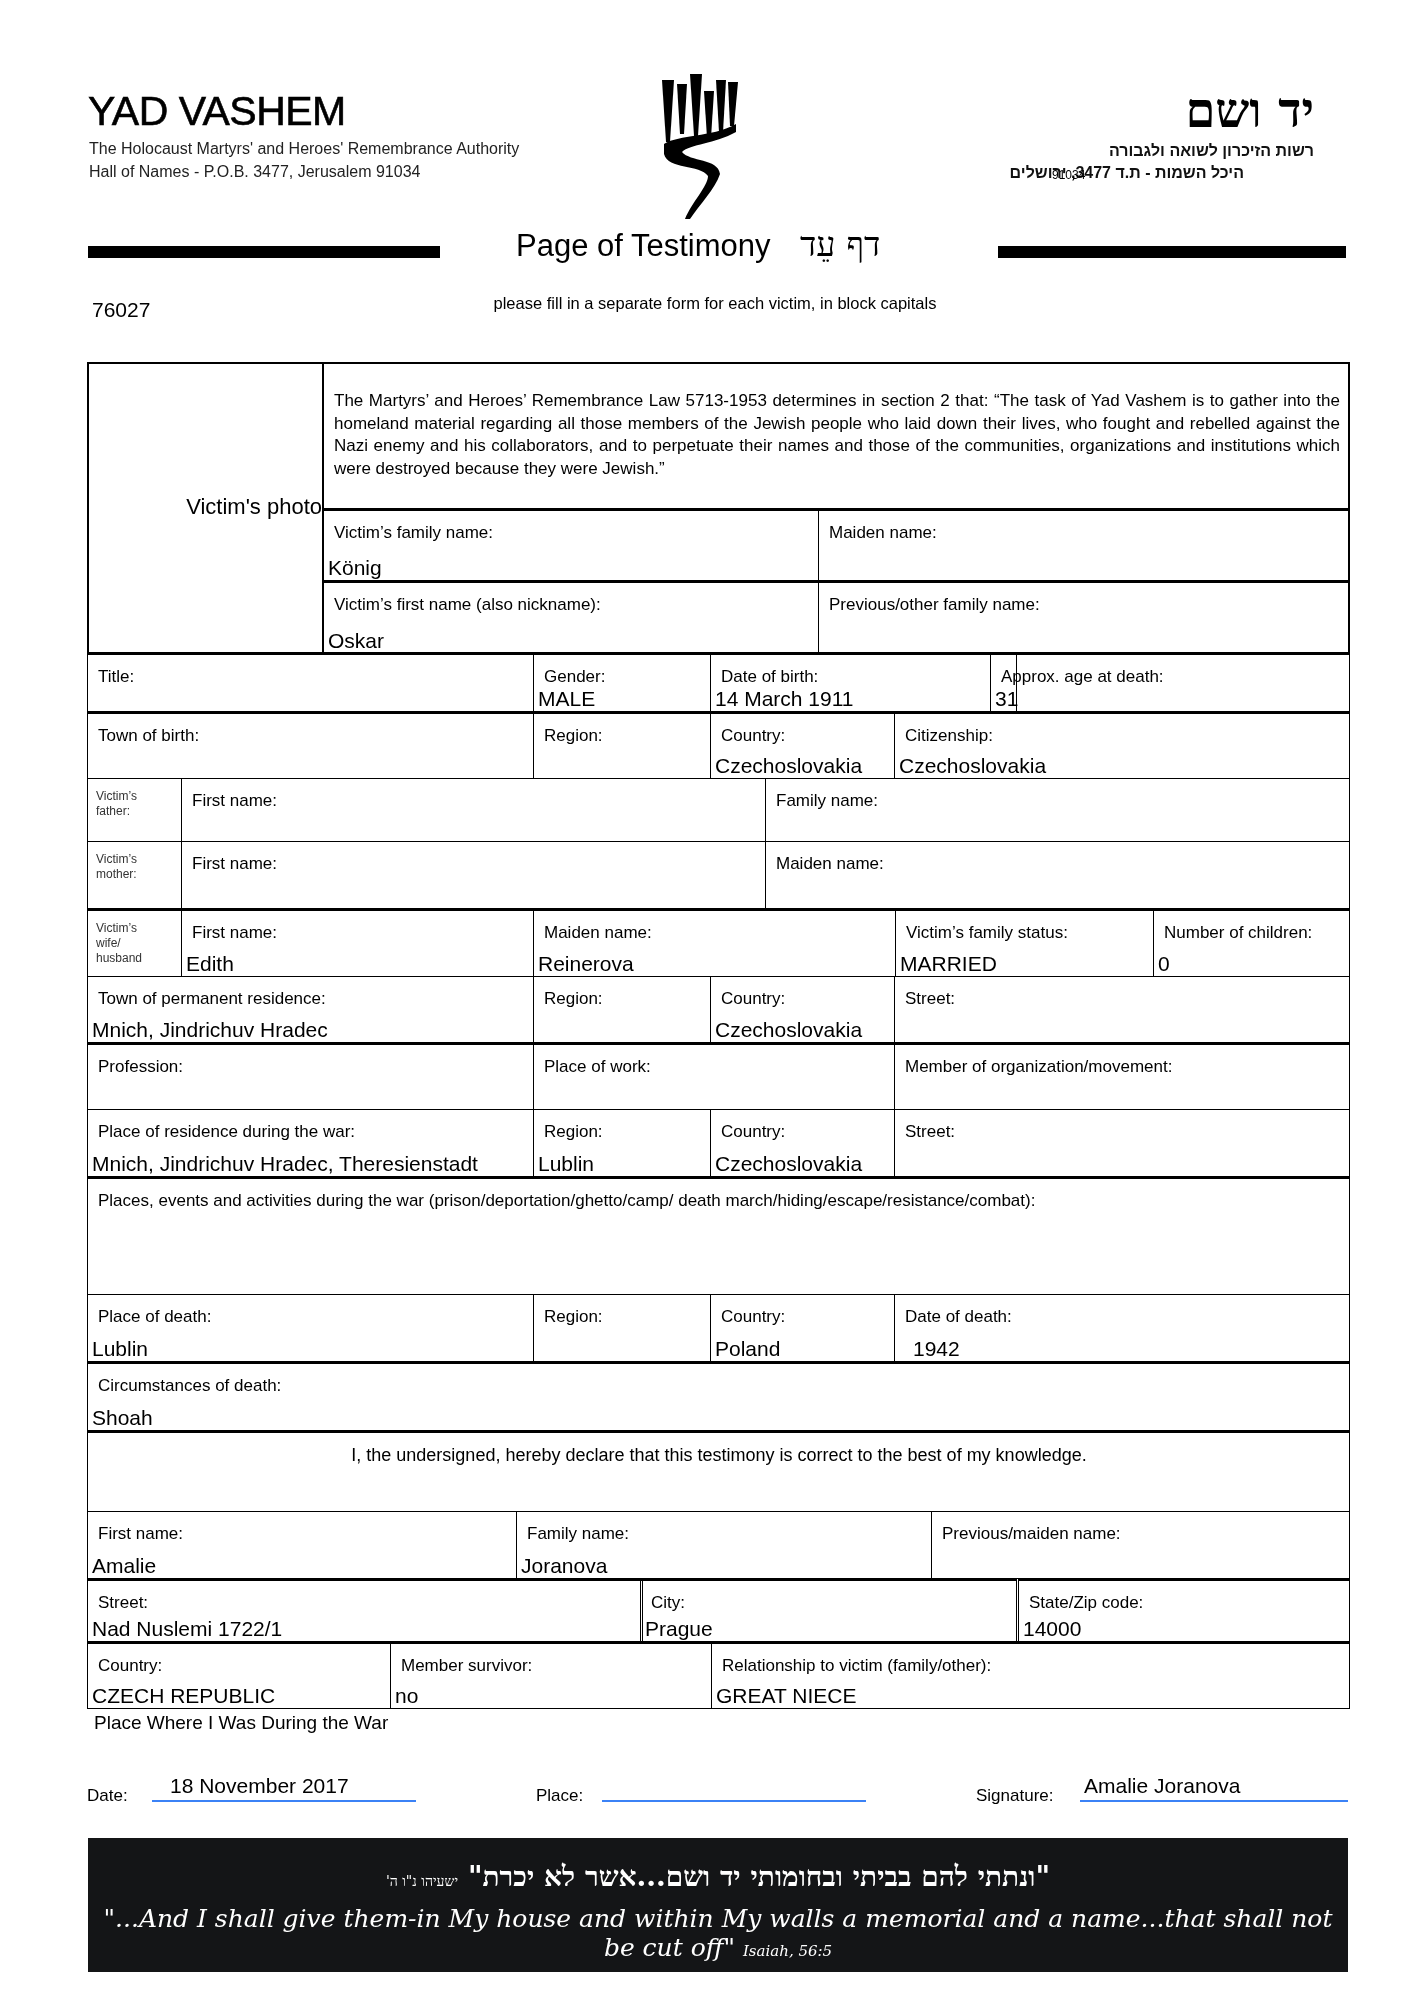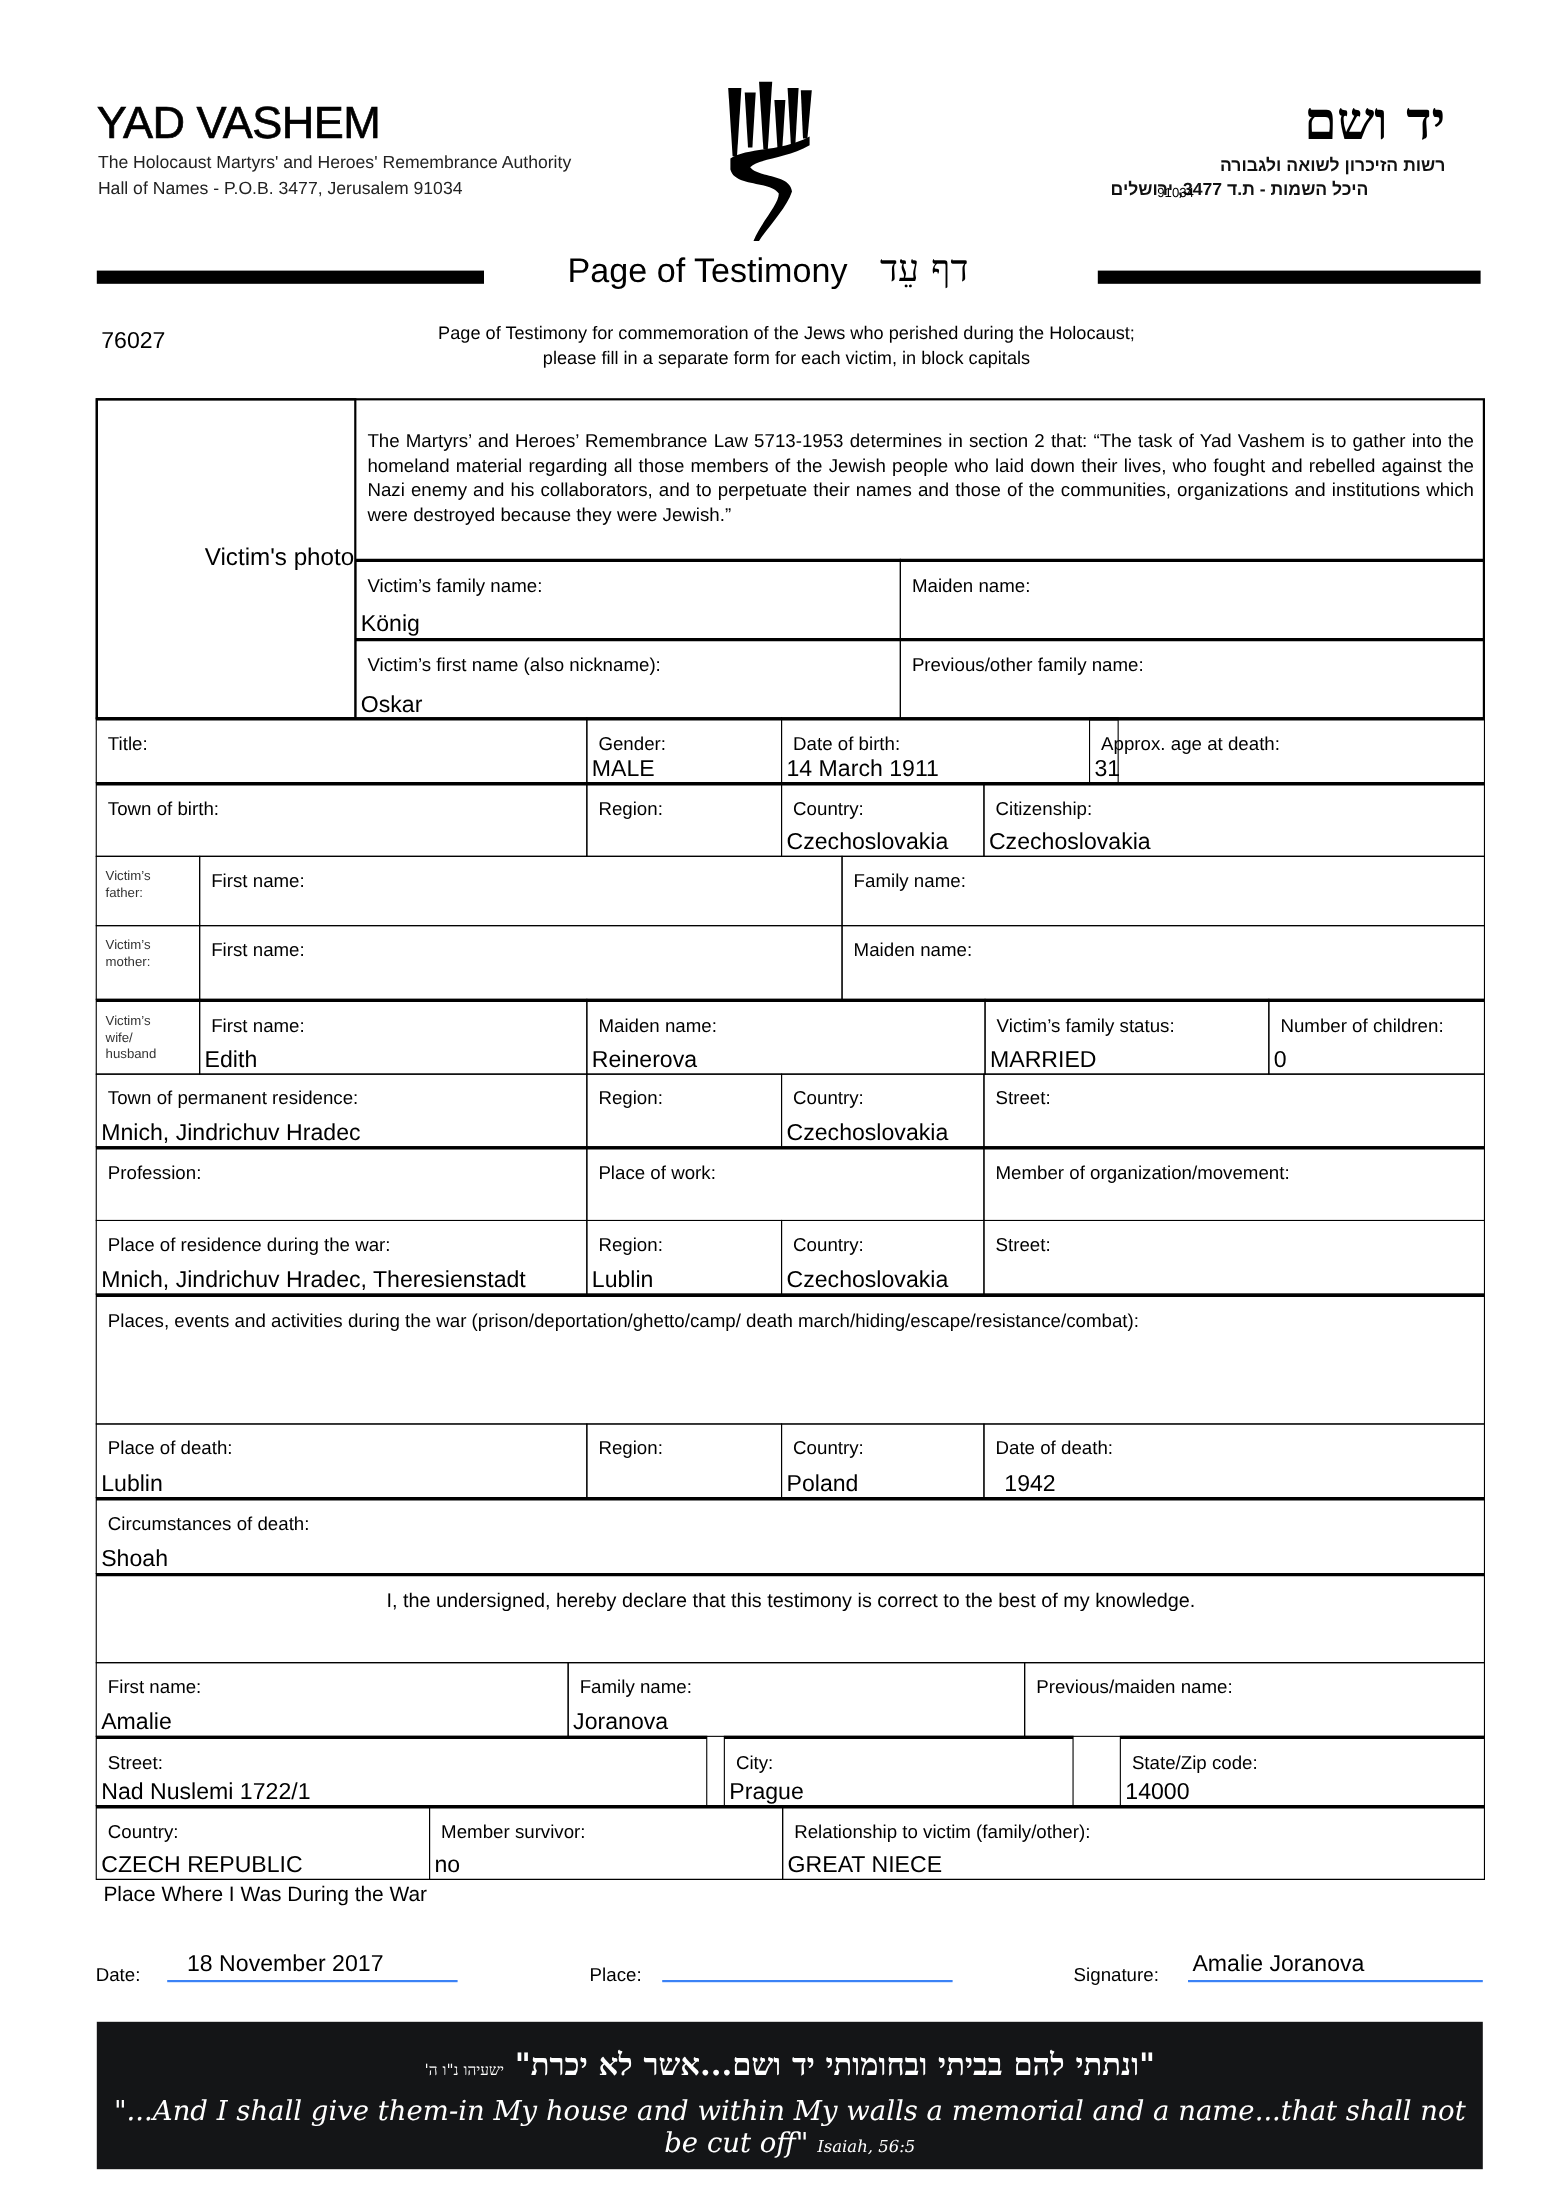--- a/index.html
+++ b/index.html
@@ -52,21 +52,20 @@
 <div class="abs heb-sub" style="top:164px; right:170px;">היכל השמות - ת.ד 3477, ירושלים</div>
 <div class="abs" style="top:168px; left:1052px; font-size:12px;">91034</div>
 
 <div class="abs rule" style="left:88px; top:246px; width:352px;"></div>
 <div class="abs rule" style="left:998px; top:246px; width:348px;"></div>
 <div class="abs page-title">Page of Testimony</div>
 <div class="abs page-title-heb">דף עֵד</div>
 
 <div class="abs form-id">76027</div>
 <div class="abs intro">
-  <div>Page of Testimony for commemoration of the Jews who perished during the Holocaust;</div>
   <div>please fill in a separate form for each victim, in block capitals</div>
 </div>
 
 <div class="cell" style="left:87px; top:362px; width:1263px; height:292px; border-width:2px;"></div>
 <div class="cell" style="left:87px; top:362px; width:237px; height:292px; border-width:2px;">
   <div class="abs" style="left:0; width:100%; top:130px; text-align:right; font-size:22px;">Victim's photo</div>
 </div>
 <div class="law">The Martyrs’ and Heroes’ Remembrance Law 5713-1953 determines in section 2 that: “The task of Yad Vashem is to gather into the homeland material regarding all those members of the Jewish people who laid down their lives, who fought and rebelled against the Nazi enemy and his collaborators, and to perpetuate their names and those of the communities, organizations and institutions which were destroyed because they were Jewish.”</div>
 
 <div class="cell" style="left:323px; top:508px; width:496px; height:73px; border-top-width:3px;">
@@ -253,21 +252,21 @@
 </div>
 <div class="cell" style="left:931px; top:1511px; width:419px; height:68px;">
   <div class="lbl">Previous/maiden name:</div>
   <div class="val"></div>
 </div>
 
 <div class="cell" style="left:87px; top:1578px; width:556px; height:64px; border-top-width:3px;">
   <div class="lbl">Street:</div>
   <div class="val">Nad Nuslemi 1722/1</div>
 </div>
-<div class="cell" style="left:658px; top:1578px; width:318px; height:64px; border-top-width:3px;">
+<div class="cell" style="left:640px; top:1578px; width:377px; height:64px; border-top-width:3px;">
   <div class="lbl">City:</div>
   <div class="val">Prague</div>
 </div>
 <div class="cell" style="left:1018px; top:1578px; width:332px; height:64px; border-top-width:3px;">
   <div class="lbl">State/Zip code:</div>
   <div class="val">14000</div>
 </div>
 
 <div class="cell" style="left:87px; top:1641px; width:304px; height:68px; border-top-width:3px;">
   <div class="lbl">Country:</div>

